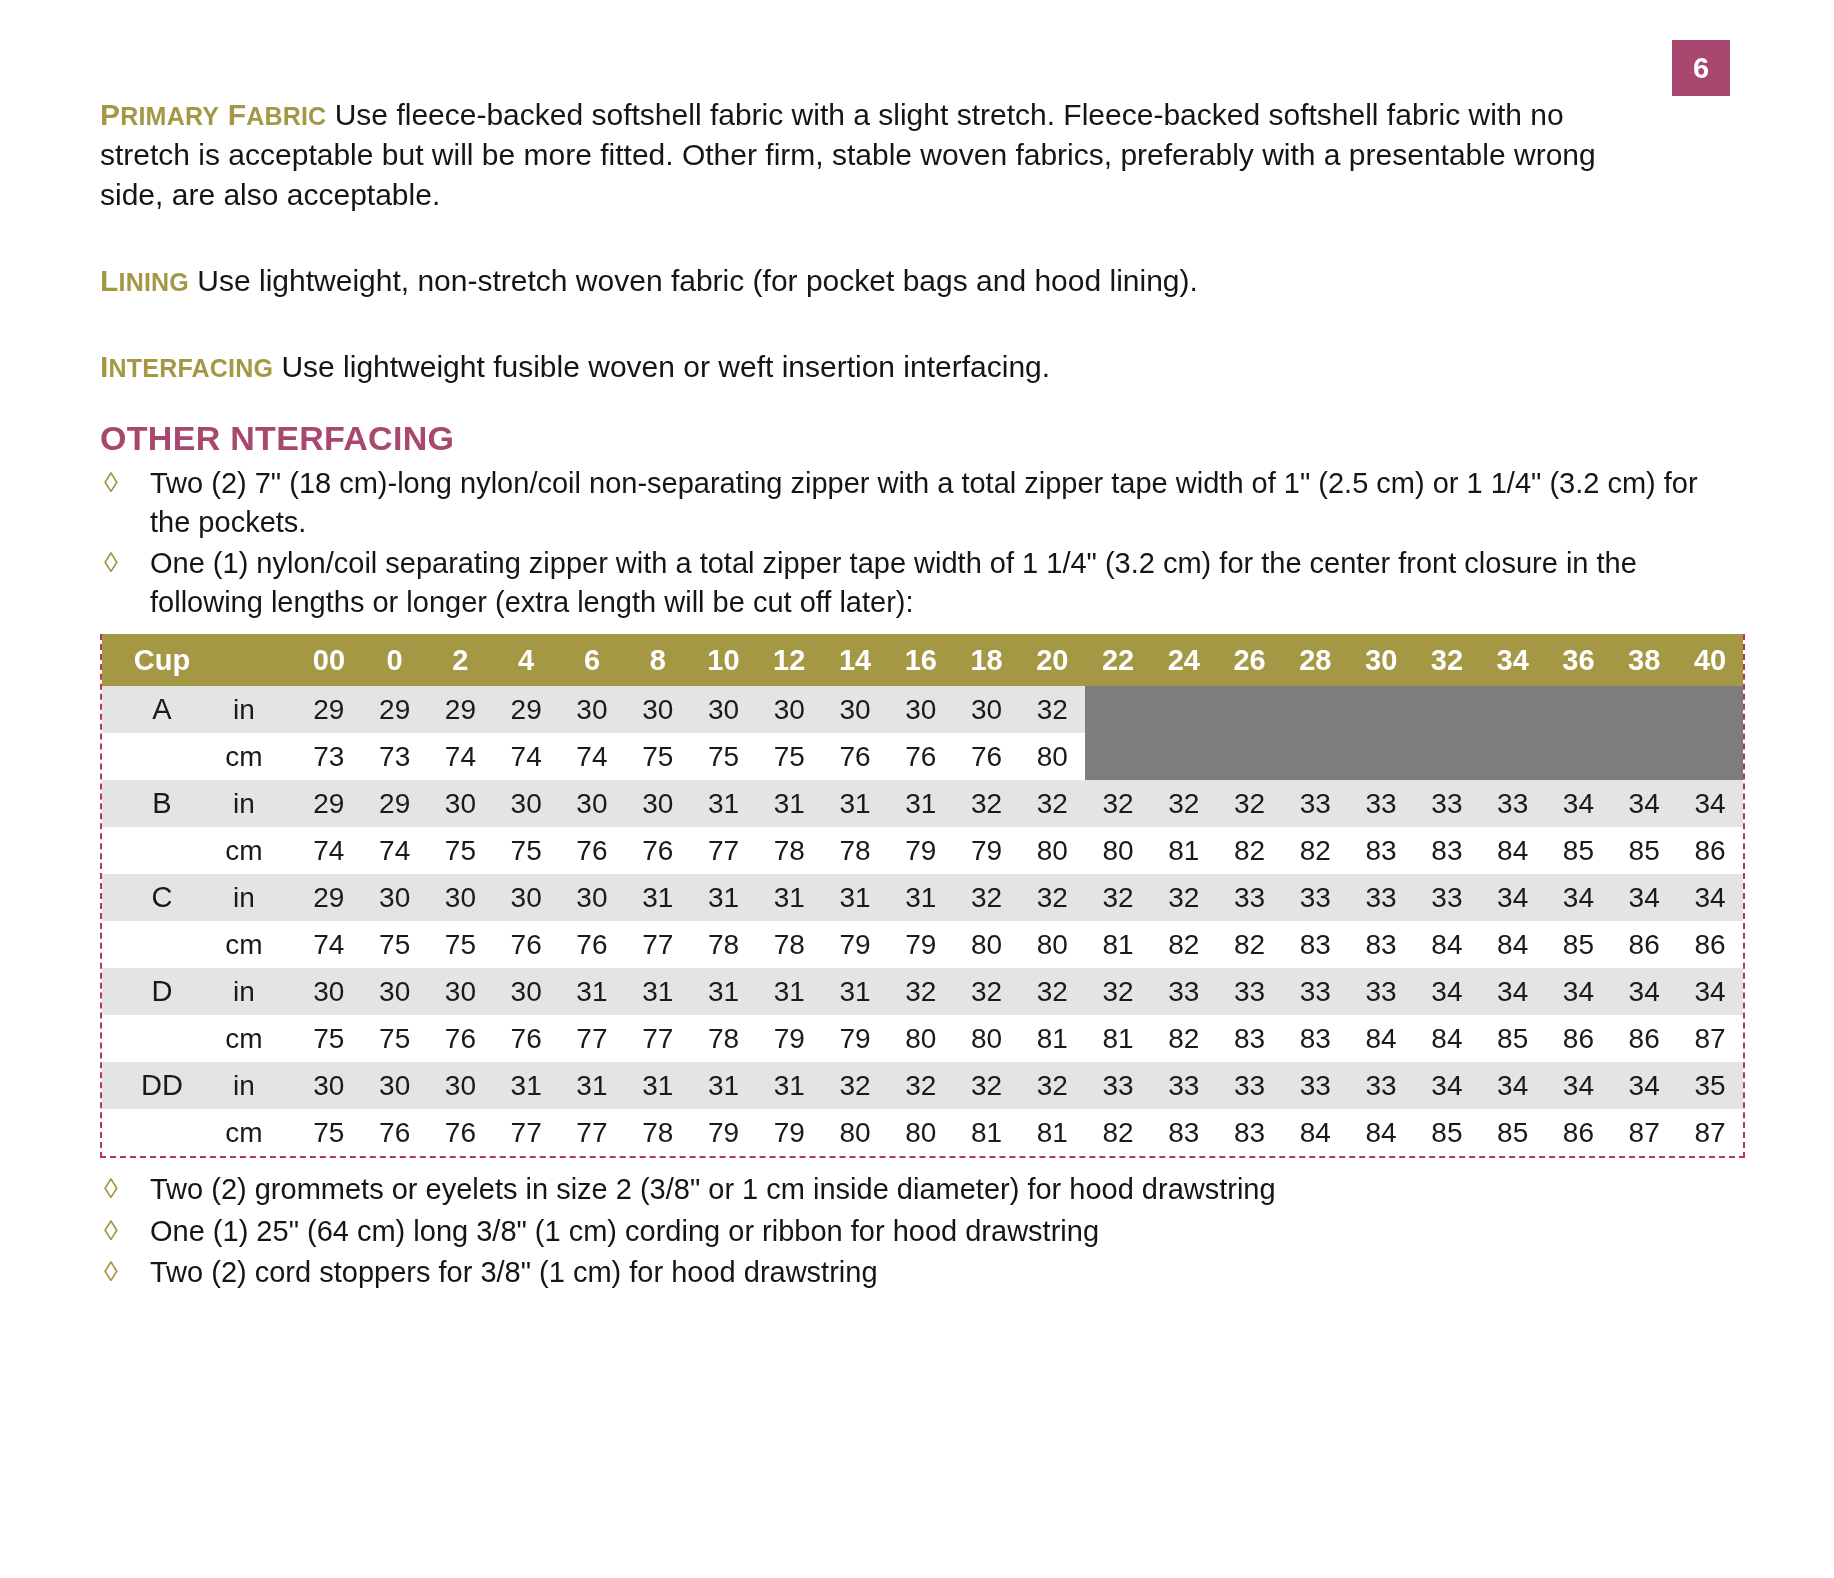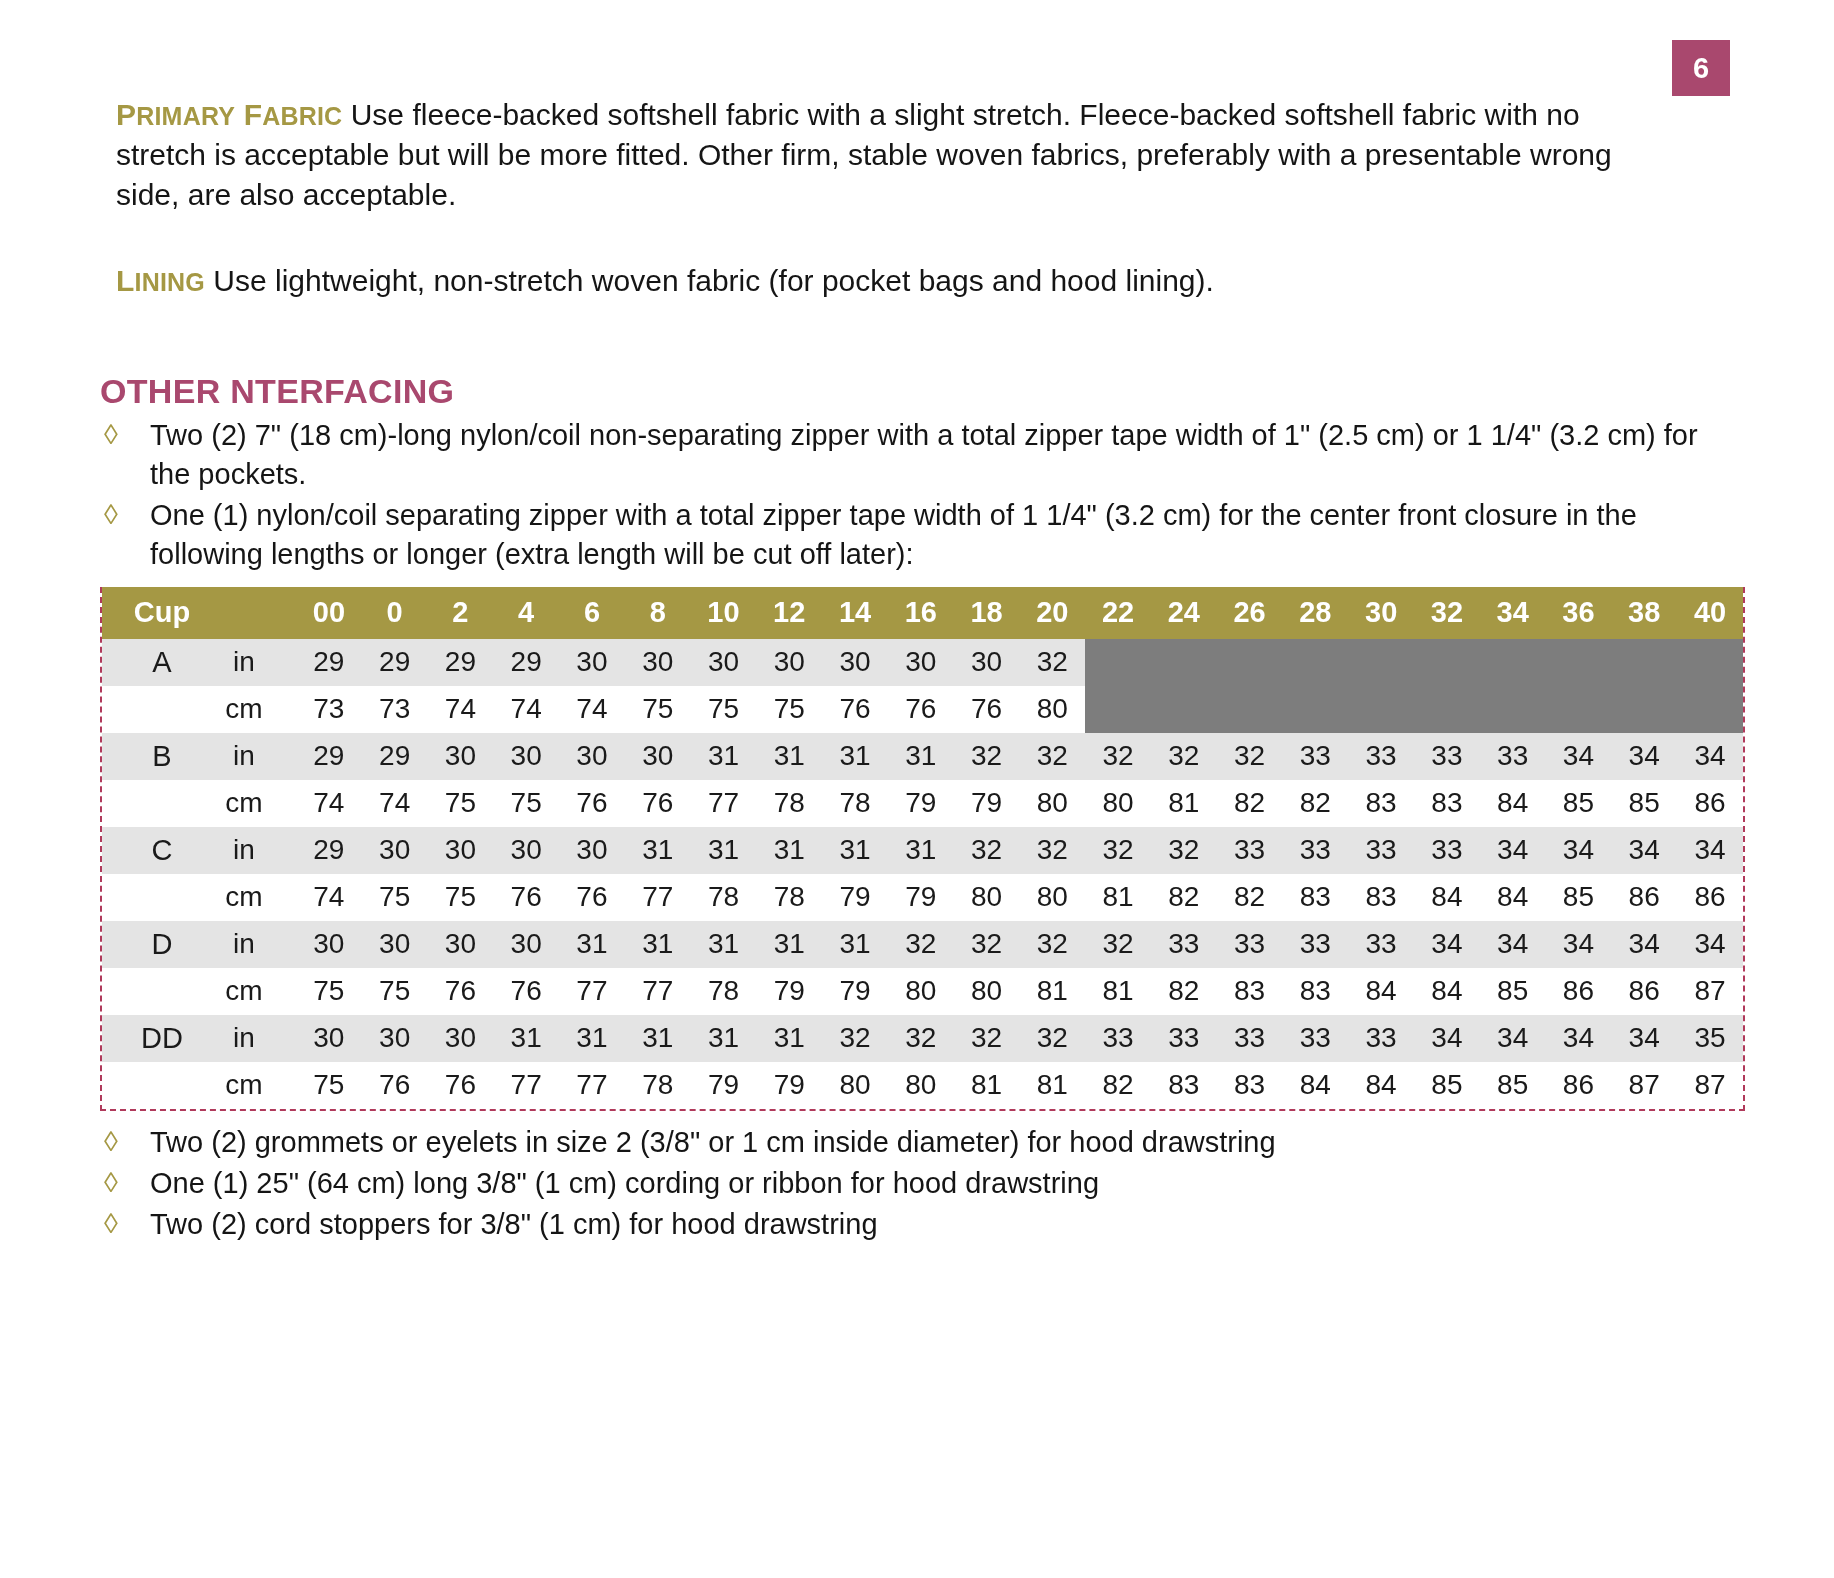--- a/index.html
+++ b/index.html
@@ -54,21 +54,21 @@
     font-size: 34px;
     font-weight: bold;
     margin: 0 0 6px 0;
     letter-spacing: 0.3px;
     line-height: 1.1;
   }
 
   .para {
     font-size: 30px;
     line-height: 1.33;
-    margin: 0 0 8px 16px;
+    margin: 0 0 8px 0;
     color: #151515;
     max-width: 1545px;
   }
 
   .runin {
     color: #a59844;
     font-weight: bold;
     letter-spacing: 0.2px;
   }
   .runin .cap {
@@ -178,20 +178,24 @@
 
     <div class="spacer-lg"></div>
 
     <p class="para">
       <span class="runin"><span class="cap">L</span><span class="sc">INING</span></span>
       <span>Use lightweight, non-stretch woven fabric (for pocket bags and hood lining).</span>
     </p>
 
     <div class="spacer-lg"></div>
 
+    <p class="para">
+      <span class="runin"><span class="cap">I</span><span class="sc">NTERFACING</span></span>
+      <span>Use lightweight fusible woven or weft insertion interfacing.</span>
+    </p>
 
     <div class="spacer-md"></div>
 
     <h2 class="section-title">OTHER NTERFACING</h2>
 
     <ul class="bullets" id="other-materials-list">
         <li><span class="bullet-icon">◊</span><span>Two (2) 7" (18 cm)-long nylon/coil non-separating zipper with a total zipper tape width of 1" (2.5 cm) or 1 1/4" (3.2 cm) for the pockets.</span></li>
         <li><span class="bullet-icon">◊</span><span>One (1) nylon/coil separating zipper with a total zipper tape width of 1 1/4" (3.2 cm) for the center front closure in the following lengths or longer (extra length will be cut off later):</span></li>
       </ul>
 

